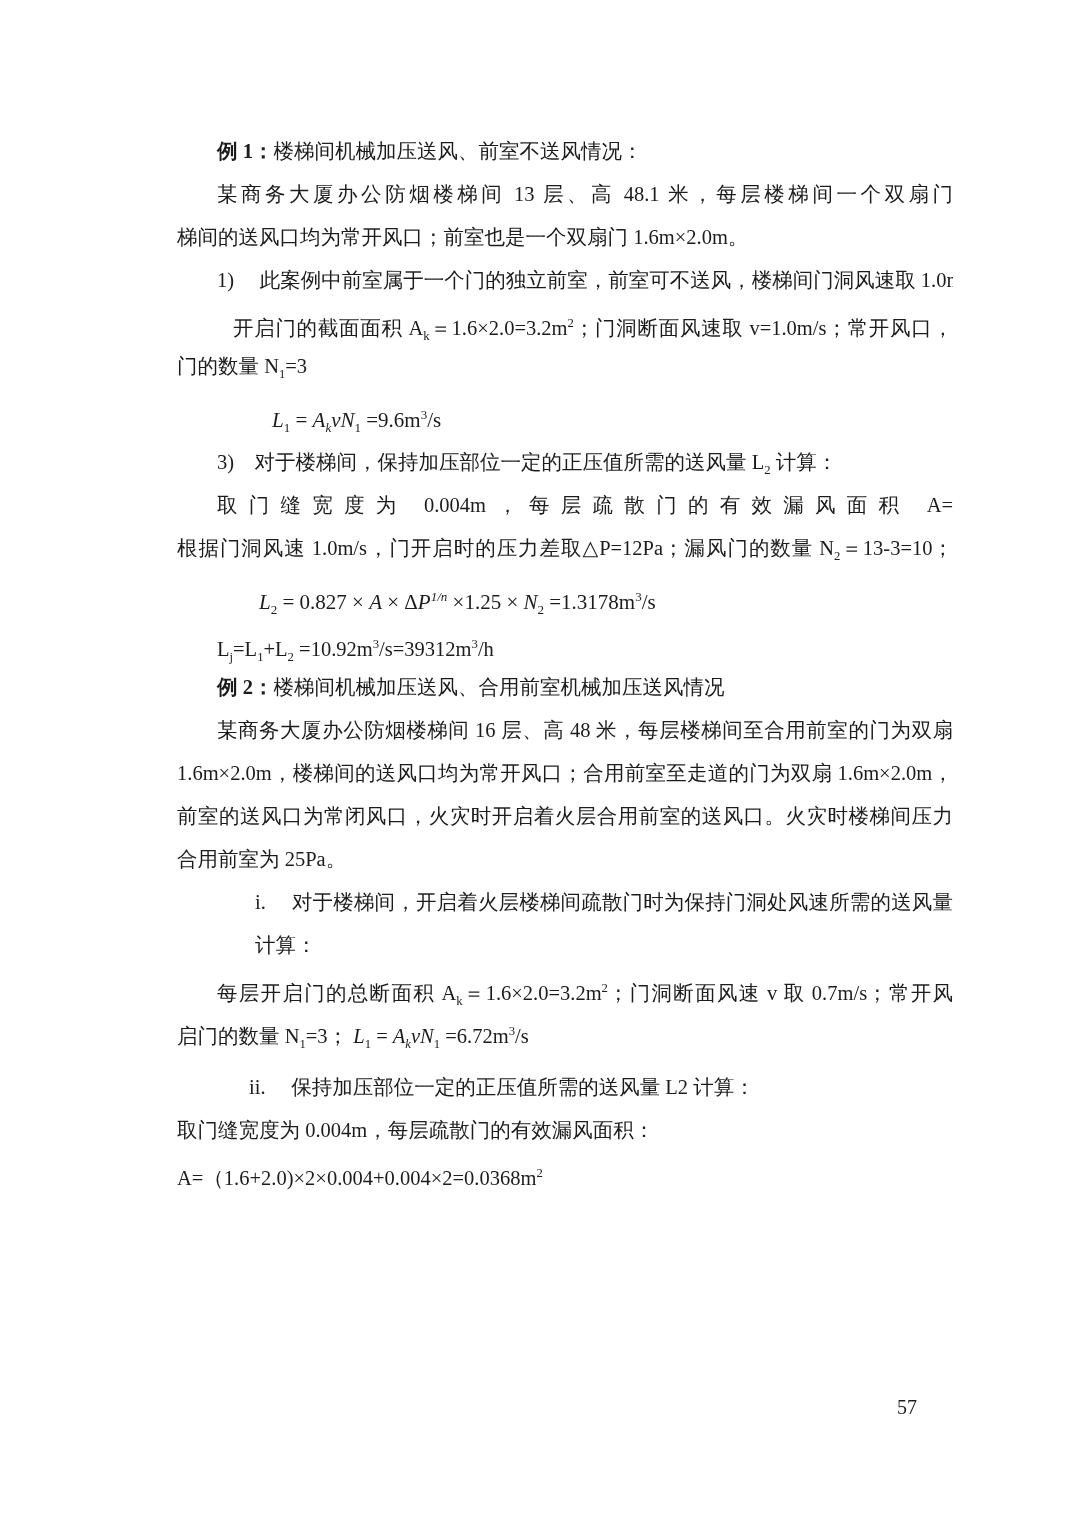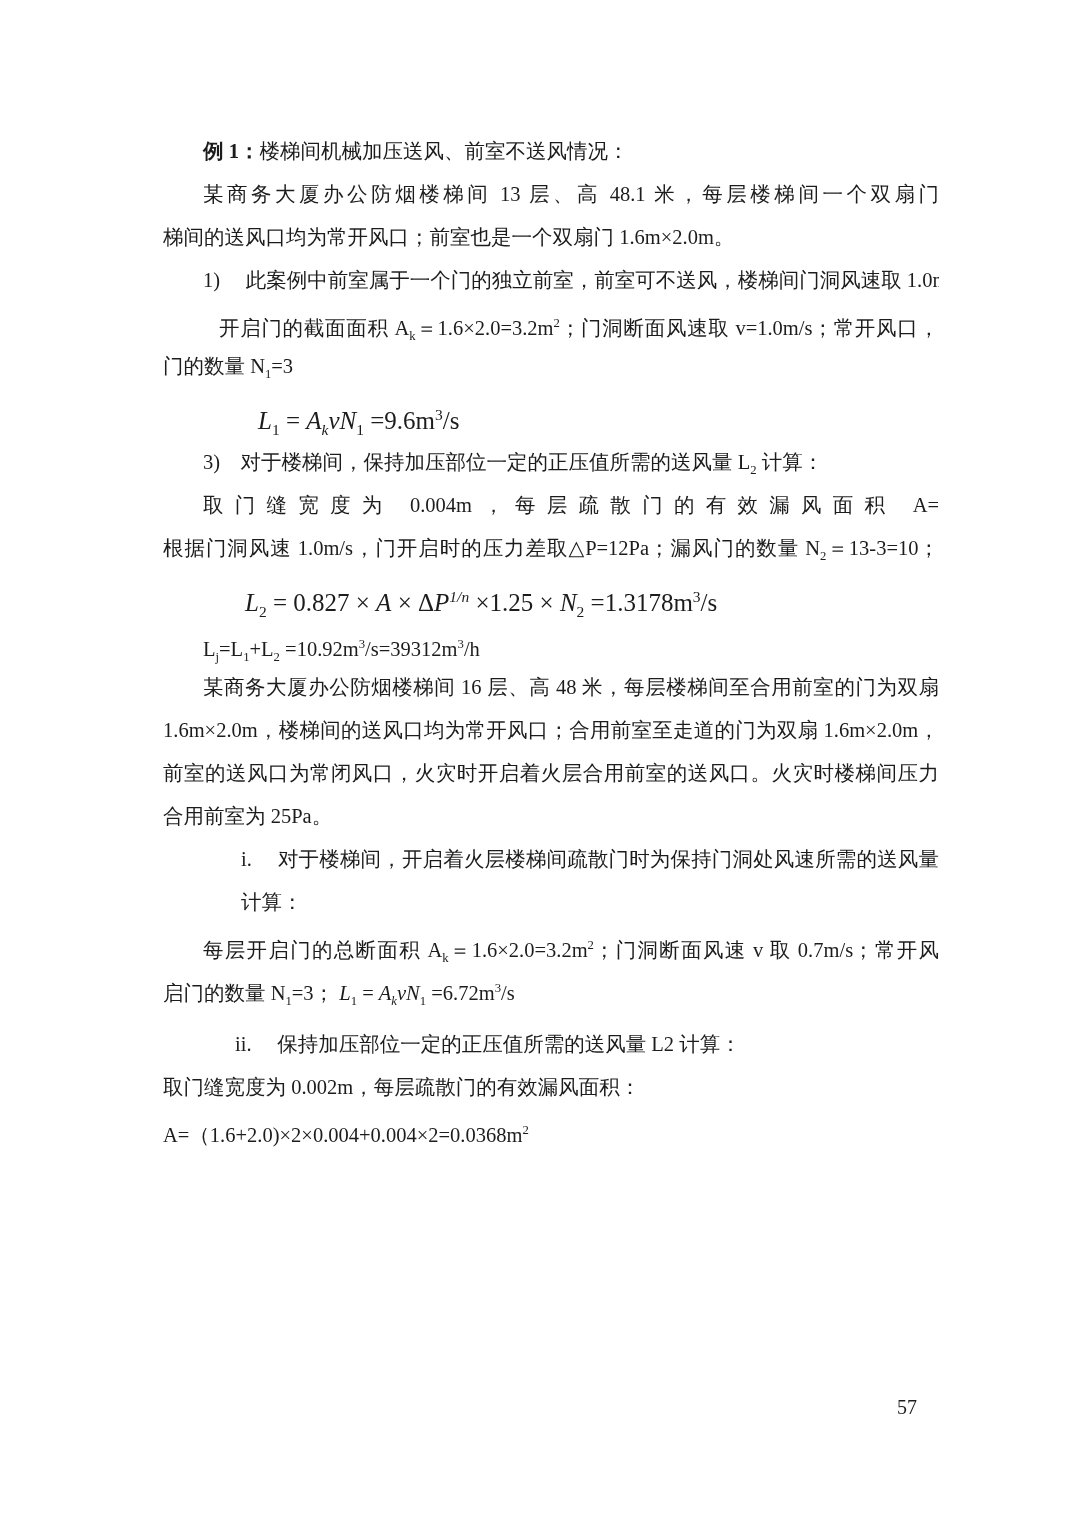--- a/index.html
+++ b/index.html
@@ -2,31 +2,31 @@
 <html><head>
 <meta charset="utf-8">
 <style>
   html,body{margin:0;padding:0;}
   body{
     width:1080px;height:1527px;background:#ffffff;position:relative;
     font-family:"Liberation Serif","DejaVu Serif",serif;
     color:#1c1c1c;overflow:hidden;
   }
   #doc{
-    position:absolute;left:163px;top:130px;width:776px;font-size:20.5px;
+    position:absolute;left:177px;top:130px;width:776px;font-size:20.5px;
   }
   .line{line-height:43px;height:43px;overflow:hidden;white-space:nowrap;}
   .just{text-align:justify;text-align-last:justify;white-space:normal;}
   .ind{text-indent:40px;}
   .indc{text-indent:56px;}
   .list{padding-left:78px;}
   .list2{padding-left:72px;margin-top:13px;}
   .f1{padding-left:95px;}
   .f2{padding-left:82px;}
-  .formula{font-size:25px;margin-top:5px;margin-bottom:5px;font-family:Liberation Serif, serif;}
+  .formula{font-size:21px;margin-top:5px;margin-bottom:5px;font-family:Liberation Serif, serif;}
   .seg-b{font-weight:bold;}
   .seg-i{font-style:italic;}
   .seg-s{font-size:62%;vertical-align:sub;}
   .seg-S{font-size:62%;vertical-align:super;}
   #pagenum{
     position:absolute;right:163px;top:1392px;font-size:20px;line-height:30px;
   }
 </style>
 </head>
 <body>
@@ -37,26 +37,27 @@
     <div class="line"><span>梯间的送风口均为常开风口；前室也是一个双扇门 1.6m×2.0m。</span></div>
     <div class="line ind"><span>1)　 此案例中前室属于一个门的独立前室，前室可不送风，楼梯间门洞风速取 1.0m/s。</span></div>
     <div class="line indc just"><span>开启门的截面面积 A</span><span class="seg-s">k</span><span>＝1.6×2.0=3.2m</span><span class="seg-S">2</span><span>；门洞断面风速取 v=1.0m/s；常开风口，开启</span></div>
     <div class="line"><span>门的数量 N</span><span class="seg-s">1</span><span>=3</span></div>
     <div class="line f1 formula"><span class="seg-i">L</span><span class="seg-s">1</span><span> = </span><span class="seg-i">A</span><span class="seg-i seg-s">k</span><span class="seg-i">vN</span><span class="seg-s">1</span><span> =9.6m</span><span class="seg-S">3</span><span>/s</span></div>
     <div class="line ind"><span>3)　对于楼梯间，保持加压部位一定的正压值所需的送风量 L</span><span class="seg-s">2</span><span> 计算：</span></div>
     <div class="line ind just"><span>取门缝宽度为 0.004m，每层疏散门的有效漏风面积 A=(2.0×3+1.6×2)×0.004=0.0368m</span></div>
     <div class="line just"><span>根据门洞风速 1.0m/s，门开启时的压力差取△P=12Pa；漏风门的数量 N</span><span class="seg-s">2</span><span>＝13-3=10；</span></div>
     <div class="line f2 formula"><span class="seg-i">L</span><span class="seg-s">2</span><span> = 0.827 × </span><span class="seg-i">A</span><span> × Δ</span><span class="seg-i">P</span><span class="seg-i seg-S">1/n</span><span> ×1.25 × </span><span class="seg-i">N</span><span class="seg-s">2</span><span> =1.3178m</span><span class="seg-S">3</span><span>/s</span></div>
     <div class="line ind"><span>L</span><span class="seg-s">j</span><span>=L</span><span class="seg-s">1</span><span>+L</span><span class="seg-s">2</span><span> =10.92m</span><span class="seg-S">3</span><span>/s=39312m</span><span class="seg-S">3</span><span>/h</span></div>
+    <div class="line ind"><span class="seg-b">例 2：</span><span>楼梯间机械加压送风、合用前室机械加压送风情况</span></div>
     <div class="line ind just"><span>某商务大厦办公防烟楼梯间 16 层、高 48 米，每层楼梯间至合用前室的门为双扇</span></div>
     <div class="line just"><span>1.6m×2.0m，楼梯间的送风口均为常开风口；合用前室至走道的门为双扇 1.6m×2.0m，合用</span></div>
     <div class="line just"><span>前室的送风口为常闭风口，火灾时开启着火层合用前室的送风口。火灾时楼梯间压力为 50Pa，</span></div>
     <div class="line"><span>合用前室为 25Pa。</span></div>
     <div class="line list just"><span>i.　 对于楼梯间，开启着火层楼梯间疏散门时为保持门洞处风速所需的送风量 L1</span></div>
     <div class="line list"><span>计算：</span></div>
     <div class="line ind just"><span>每层开启门的总断面积 A</span><span class="seg-s">k</span><span>＝1.6×2.0=3.2m</span><span class="seg-S">2</span><span>；门洞断面风速 v 取 0.7m/s；常开风口，开</span></div>
     <div class="line"><span>启门的数量 N</span><span class="seg-s">1</span><span>=3；  </span><span class="seg-i">L</span><span class="seg-s">1</span><span> = </span><span class="seg-i">A</span><span class="seg-i seg-s">k</span><span class="seg-i">vN</span><span class="seg-s">1</span><span> =6.72m</span><span class="seg-S">3</span><span>/s</span></div>
     <div class="line list2"><span>ii.　 保持加压部位一定的正压值所需的送风量 L2 计算：</span></div>
-    <div class="line"><span>取门缝宽度为 0.002m，每层疏散门的有效漏风面积：</span></div>
+    <div class="line"><span>取门缝宽度为 0.004m，每层疏散门的有效漏风面积：</span></div>
     <div class="line"><span>A=（1.6+2.0)×2×0.004+0.004×2=0.0368m</span><span class="seg-S">2</span></div>
   </div>
 
 <div id="pagenum">57</div>
 
 </body></html>

